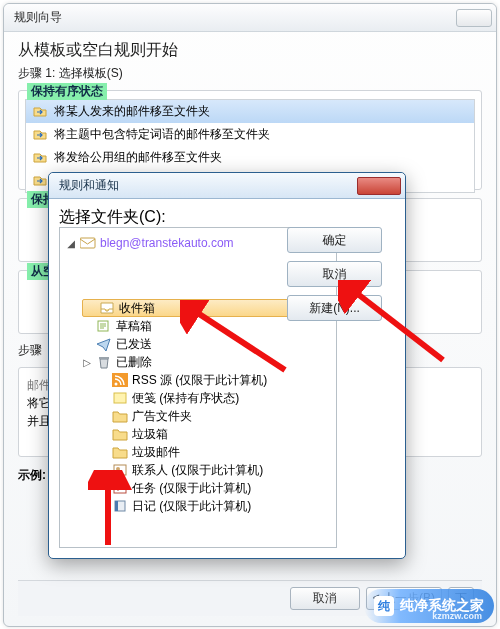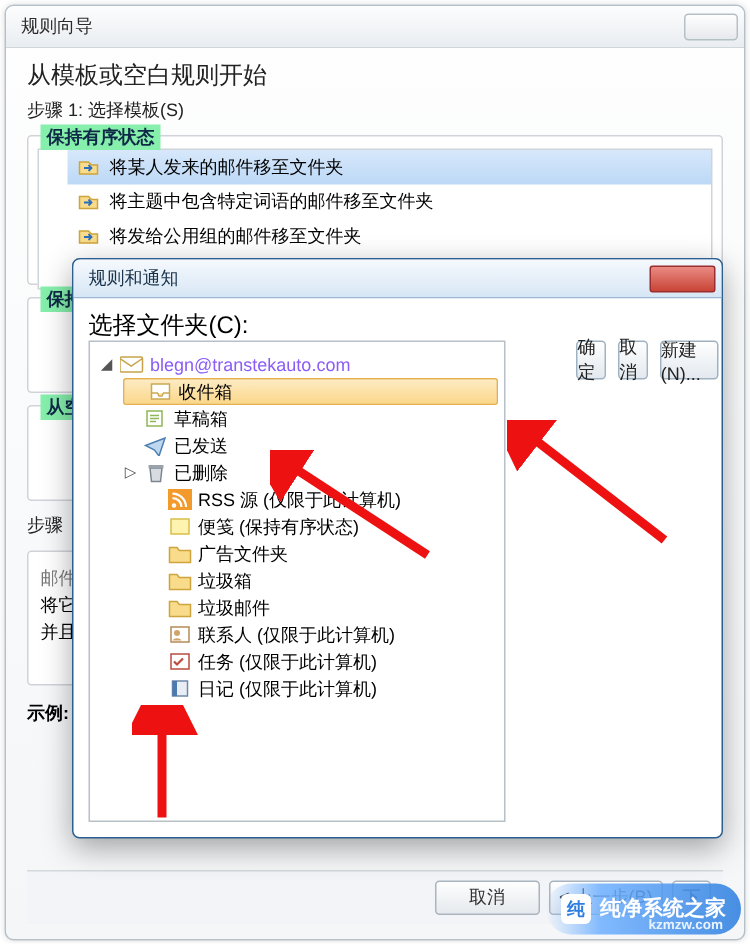--- a/index.html
+++ b/index.html
@@ -29,21 +29,21 @@
 
   .group {
     border: 1px solid #d0d4d9; border-radius: 3px; padding: 8px 6px 6px 6px; margin-bottom: 8px;
     position: relative; background: #fff;
   }
   .group-title {
     position: absolute; top: -8px; left: 8px; background: #86efac; padding: 0 4px; font-weight: bold; font-size: 12px; color:#0f2a46;
   }
   .category-list { border: 1px solid #cfd4d9; background:#fff; }
   .cat-item {
-    display: flex; align-items: center; padding: 3px 6px; gap: 6px; font-size: 12px; margin-left: 19px;
+    display: flex; align-items: center; padding: 3px 6px; gap: 6px; font-size: 12px;
   }
   .cat-item.selected { background: linear-gradient(#d7e8fb,#bcd8f6); }
   .cat-icon {
     width: 16px; height: 12px; display: inline-flex; align-items:center;justify-content:center;
   }
   .cat-icon svg { width: 16px; height: 12px; }
 
   .rule-desc {
     border: 1px solid #d0d4d9; border-radius: 3px; padding: 8px 8px; background: #fff;
     min-height: 90px; line-height: 18px; font-size:12px;
@@ -58,21 +58,21 @@
     background: #f2f4f7; border-top: 1px solid #d4d8dd; padding: 0 8px;
   }
   .win-btn {
     min-width: 70px; height: 23px; border: 1px solid #a9b4bf; border-radius: 3px;
     background: linear-gradient(#fefefe,#e5e9ed); font-size: 12px; color:#333;
     display:inline-flex;align-items:center;justify-content:center; padding: 0 6px;
   }
 
   
   .inner-dialog {
-    position: absolute; left: 48px; top: 172px; width: 434px; height: 387px;
+    position: absolute; left: 48px; top: 172px; width: 358px; height: 387px;
     border: 1px solid #2b5f8f; border-radius: 5px; background: #fff;
     box-shadow: 0 6px 20px rgba(0,0,0,.35);
   }
   .inner-titlebar {
     height: 26px; background: linear-gradient(#f5f9fd,#d7e6f5);
     border-bottom: 1px solid #9cb7d1; border-radius: 5px 5px 0 0;
     display: flex; align-items: center; padding: 0 4px 0 10px; color:#18324a; font-size:12px;
   }
   .inner-titlebar .ttl { flex: 1; }
   .inner-close {
@@ -80,21 +80,21 @@
     background: linear-gradient(#e98a83,#c94436); display:flex;align-items:center;justify-content:center;
     color:#fff;
   }
   .inner-body { padding: 8px 10px 10px 10px; position: relative; height: calc(100% - 26px); }
   .picker-label { font-size: 16px; margin-bottom: 4px; display:block; }
   .picker-area {
     position: absolute; left: 10px; top: 28px; bottom: 10px; width: 278px;
     border: 1px solid #b7c0c7; background:#fff; padding: 6px 4px; overflow: hidden;
   }
   .side-btns {
-    position: absolute; right: 2px; top: 28px; width: 95px; display:flex; flex-direction:row; gap:8px;
+    position: absolute; right: 23px; top: 28px; width: 95px; display:flex; flex-direction:column; gap:8px;
   }
   .side-btn {
     height: 26px; border: 1px solid #9fb2c2; border-radius: 3px;
     background: linear-gradient(#fefefe,#e3e9ef); font-size: 12px; color:#222;
     display:flex;align-items:center;justify-content:center;
   }
 
   
   .tree ul { list-style: none; padding-left: 16px; }
   .tree > ul { padding-left: 2px; }
@@ -102,21 +102,21 @@
   .tree-row {
     display:flex; align-items:center; gap:4px; height:18px; font-size:12px; white-space:nowrap;
   }
   .expander {
     width:10px; height:10px; display:inline-flex;align-items:center;justify-content:center;
     color:#555; font-size:10px;
   }
   .expander.spacer { visibility:hidden; }
   .folder-icon { width:16px;height:14px; display:inline-flex;align-items:center;justify-content:center; }
   .folder-icon svg { width:16px; height:14px; }
-  .tree-row.selected { background: linear-gradient(#fdebc4,#fbd78a); border:1px solid #e6b14d; border-radius:2px; height:18px; padding:0 2px; }
+  .tree-row.selected { background: linear-gradient(#fdebc4,#fbd78a); border:1px solid #e6b14d; border-radius:2px; height:18px; padding:0 2px;margin-top:47px; }
   .account-label { color:#8b5cf6; }
 
   
   .arrow { position:absolute; pointer-events:none; }
   .arrow svg { display:block; }
 
   
   .watermark {
     position:absolute; right:6px; bottom:6px; height:34px;
     display:flex;align-items:center;gap:6px; padding:4px 10px;

